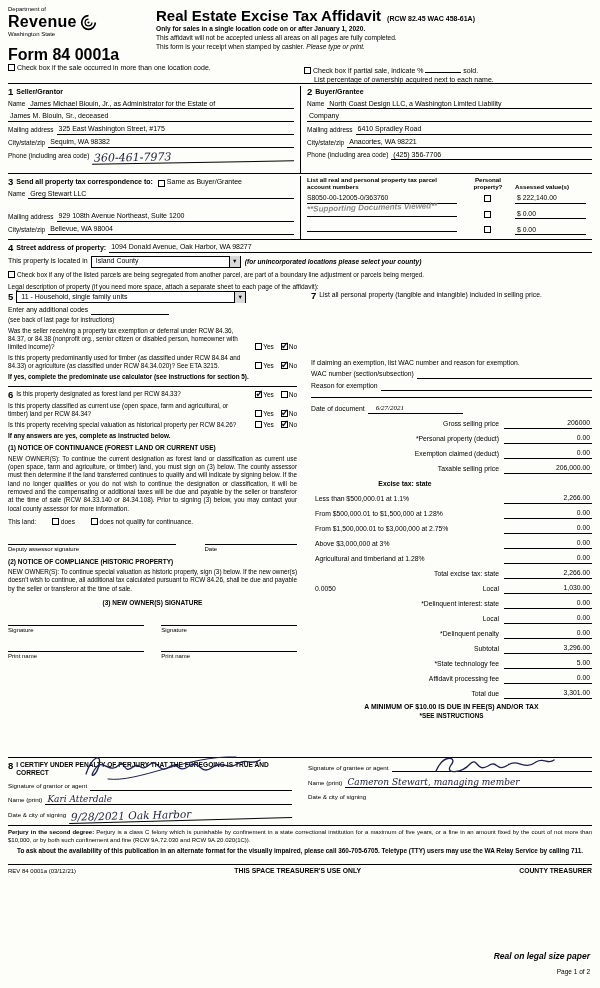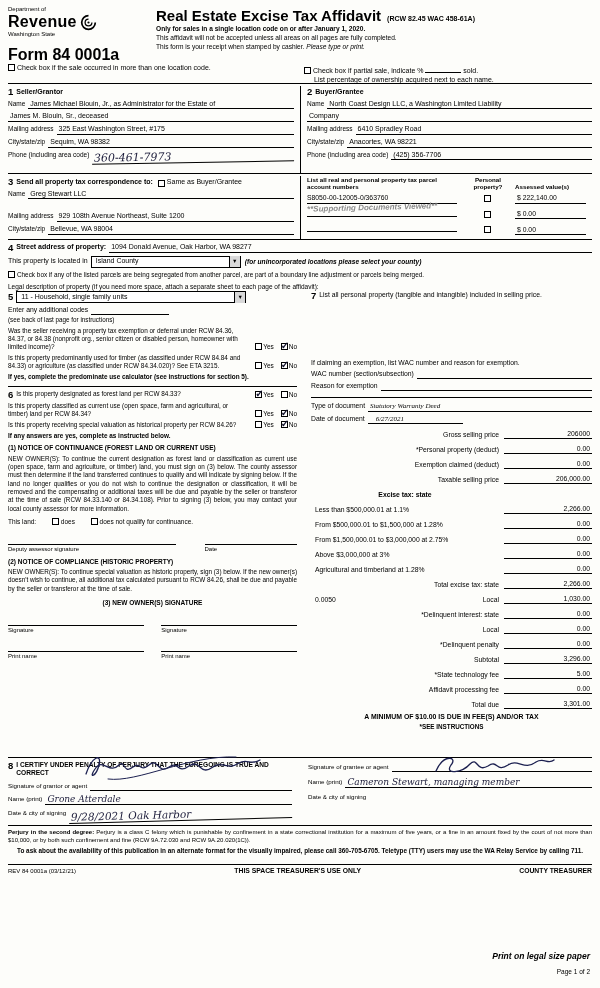--- a/index.html
+++ b/index.html
@@ -5,21 +5,21 @@
 *{margin:0;padding:0;box-sizing:border-box}
 body{background:#888;font-family:"Liberation Sans",sans-serif}
 .page{width:600px;height:988px;background:#fdfdfa;color:#000;margin:0 auto;position:relative;padding:6px 8px 0;font-size:7px;line-height:1.25;overflow:hidden}
 .b{font-weight:bold}.i{font-style:italic}.row{display:flex}.grow{flex:1}
 .ul{border-bottom:1px solid #000;min-height:9px}
 .num{font-weight:bold;font-size:9.5px;margin-right:3px;line-height:1;flex:none}
 .cb{display:inline-block;width:7px;height:7px;border:1px solid #000;position:relative;flex:none;vertical-align:-1px;background:#fff}
 .cb[data-checked="true"]::after{content:"✓";position:absolute;left:-1px;top:-4px;font-size:10px;font-weight:bold;color:#10102a}
 .hand{font-family:"DejaVu Serif",serif;font-style:italic;color:#1c1c3a}
 .typed{font-family:"Liberation Serif",serif;font-style:italic}
-.field{display:flex;align-items:flex-start;margin-top:3px}
+.field{display:flex;align-items:center;margin-top:3px}
 .fl{white-space:nowrap;margin-right:3px;font-size:6.5px}
 .fv{flex:1;padding:0 2px}
 
 .header{display:flex;height:56px}
 .logo{width:148px}
 .dept-of,.wa-state{font-size:6px}
 .rev{font-weight:bold;font-size:16px;line-height:1;letter-spacing:.3px}
 .rev-row{display:flex;align-items:center;gap:3px}
 .form-no{font-weight:bold;font-size:16px;margin-top:7px}
 .titleblock{flex:1;padding-top:2px}
@@ -367,24 +367,20 @@
       <div class="field">
           <span class="fl" style="font-size:6.8px">WAC number (section/subsection)</span>
           <span class="fv ul"></span>
         </div>
       <div class="field">
           <span class="fl" style="font-size:6.8px">Reason for exemption</span>
           <span class="fv ul"></span>
         </div>
 
       <div class="docblock">
-        <div class="field" style="margin-top:1px">
-            <span class="fl" style="font-size:6.8px">Type of document</span>
-            <span class="fv ul typed">Statutory Warranty Deed</span>
-          </div>
         <div class="field">
             <span class="fl" style="font-size:6.8px">Date of document</span>
             <span class="ul typed" style="width:95px;padding-left:8px">6/27/2021</span>
             <span class="grow"></span>
           </div>
       </div>
 
       <div>
         <div class="trow">
             <span class="tl">Gross selling price</span>
@@ -478,21 +474,21 @@
       <div class="field" style="margin-top:5px">
         <span class="slabel">Signature of grantor or agent</span>
         <span class="fv ul"></span>
       </div>
       <svg class="scrawl" style="left:70px;top:-13px" width="190" height="36" viewBox="0 0 190 36">
         <path d="M8 26 C14 8 24 5 21 17 C18 29 10 31 17 21 C25 9 31 27 41 17 C47 11 45 27 55 19 C63 13 61 25 71 17 C81 9 79 27 91 19 C101 12 99 27 111 18 C123 10 121 29 135 19 C145 12 149 23 161 15 C169 10 173 18 182 12" fill="none" stroke="#1c2050" stroke-width="1.3" stroke-linecap="round"></path>
         <path d="M30 31 C60 35 110 7 158 9" fill="none" stroke="#1c2050" stroke-width="1" stroke-linecap="round"></path>
       </svg>
       <div class="field" style="margin-top:4px">
         <span class="slabel">Name (print)</span>
-        <span class="fv ul hand hn">Grone Atterdale</span>
+        <span class="fv ul hand hn">Kari Atterdale</span>
       </div>
       <div class="field" style="margin-top:4px">
         <span class="slabel">Date &amp; city of signing</span>
         <span class="fv ul hand hd" style="transform:rotate(-1.5deg)">9/28/2021 Oak Harbor</span>
       </div>
     </div>
     <div class="s8r">
       <div class="field" style="margin-top:2px">
         <span class="slabel">Signature of grantee or agent</span>
         <span class="fv ul"></span>
@@ -517,15 +513,15 @@
     </div>
     <div class="b" style="font-size:6.4px;margin-top:2px;text-align:center">To ask about the availability of this publication in an alternate format for the visually impaired, please call 360-705-6705. Teletype (TTY) users may use the WA Relay Service by calling 711.</div>
   </div>
 
   <div class="fstrip row">
     <span style="font-size:6px">REV 84 0001a (03/12/21)</span>
     <span class="b grow" style="text-align:center;font-size:6.8px">THIS SPACE TREASURER'S USE ONLY</span>
     <span class="b" style="font-size:6.8px">COUNTY TREASURER</span>
   </div>
 
-  <div class="printnote">Print on legal size paper</div>
+  <div class="printnote">Real on legal size paper</div>
   <div class="pagenum">Page 1 of 2</div>
 </div>
 
 </body></html>

